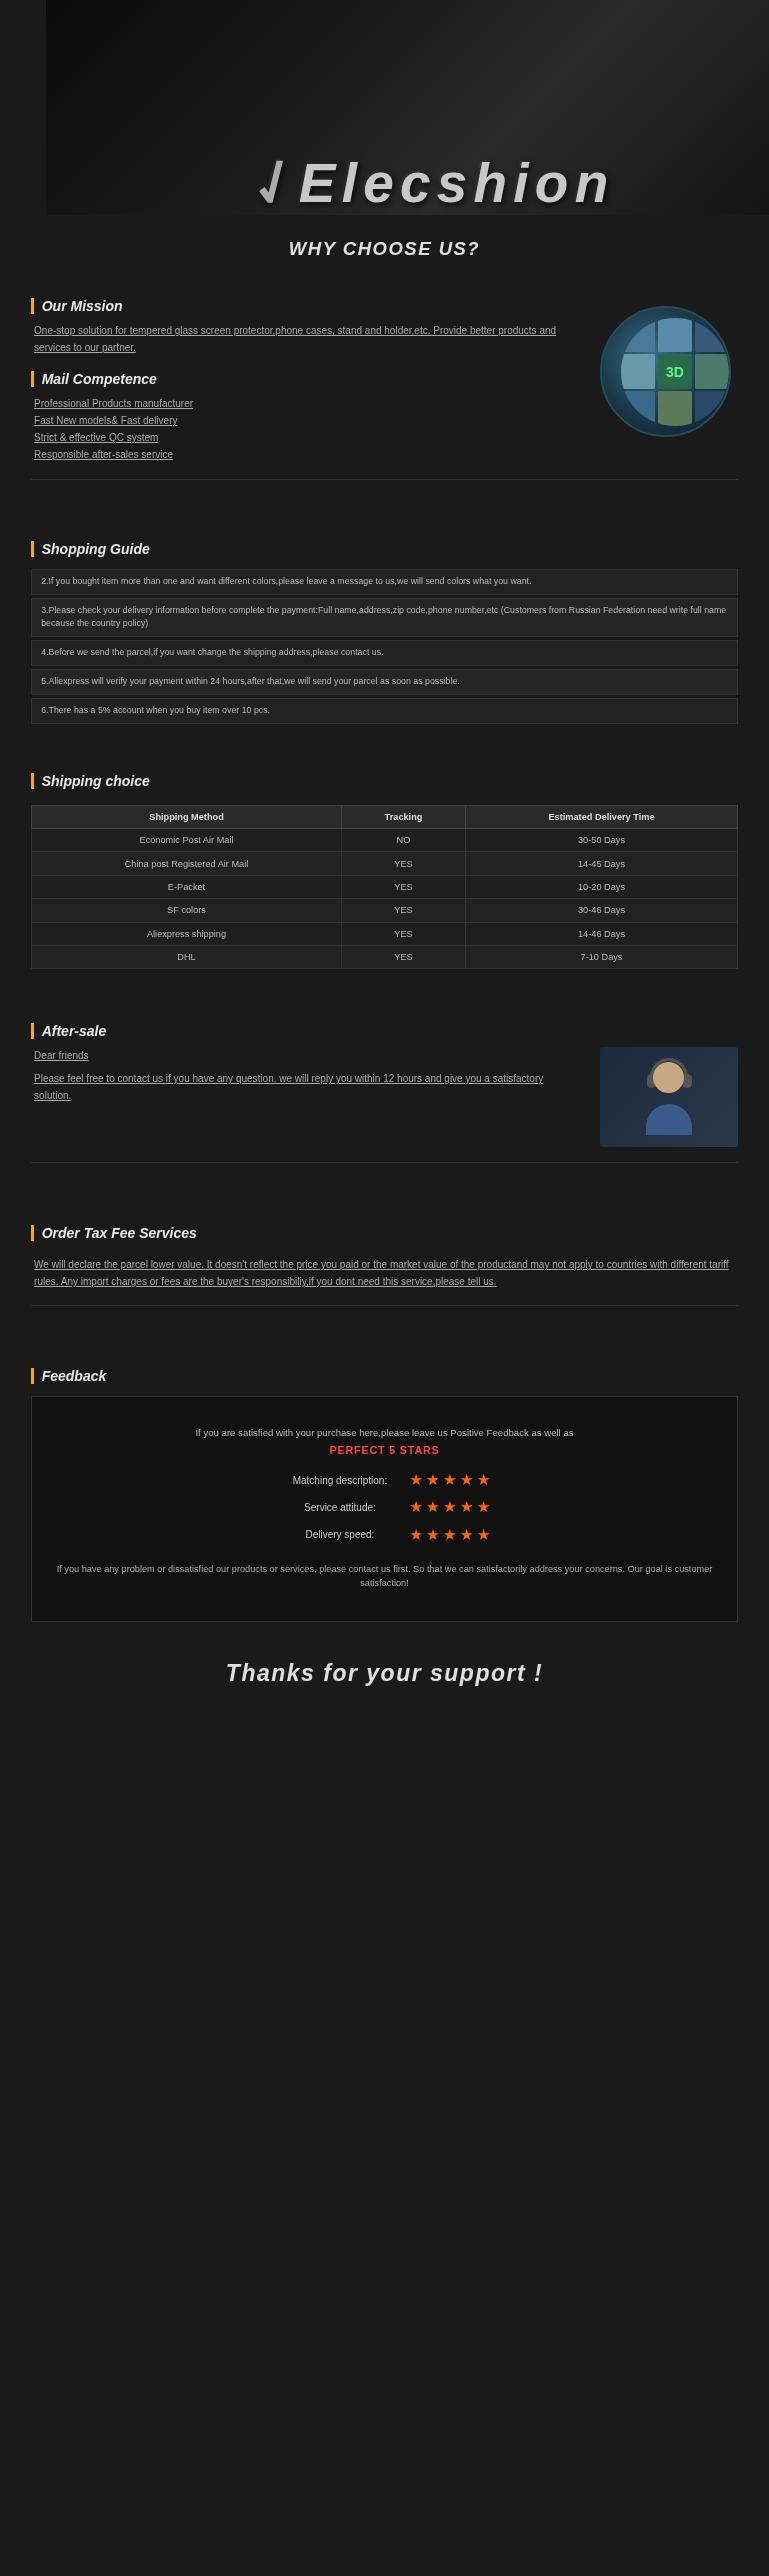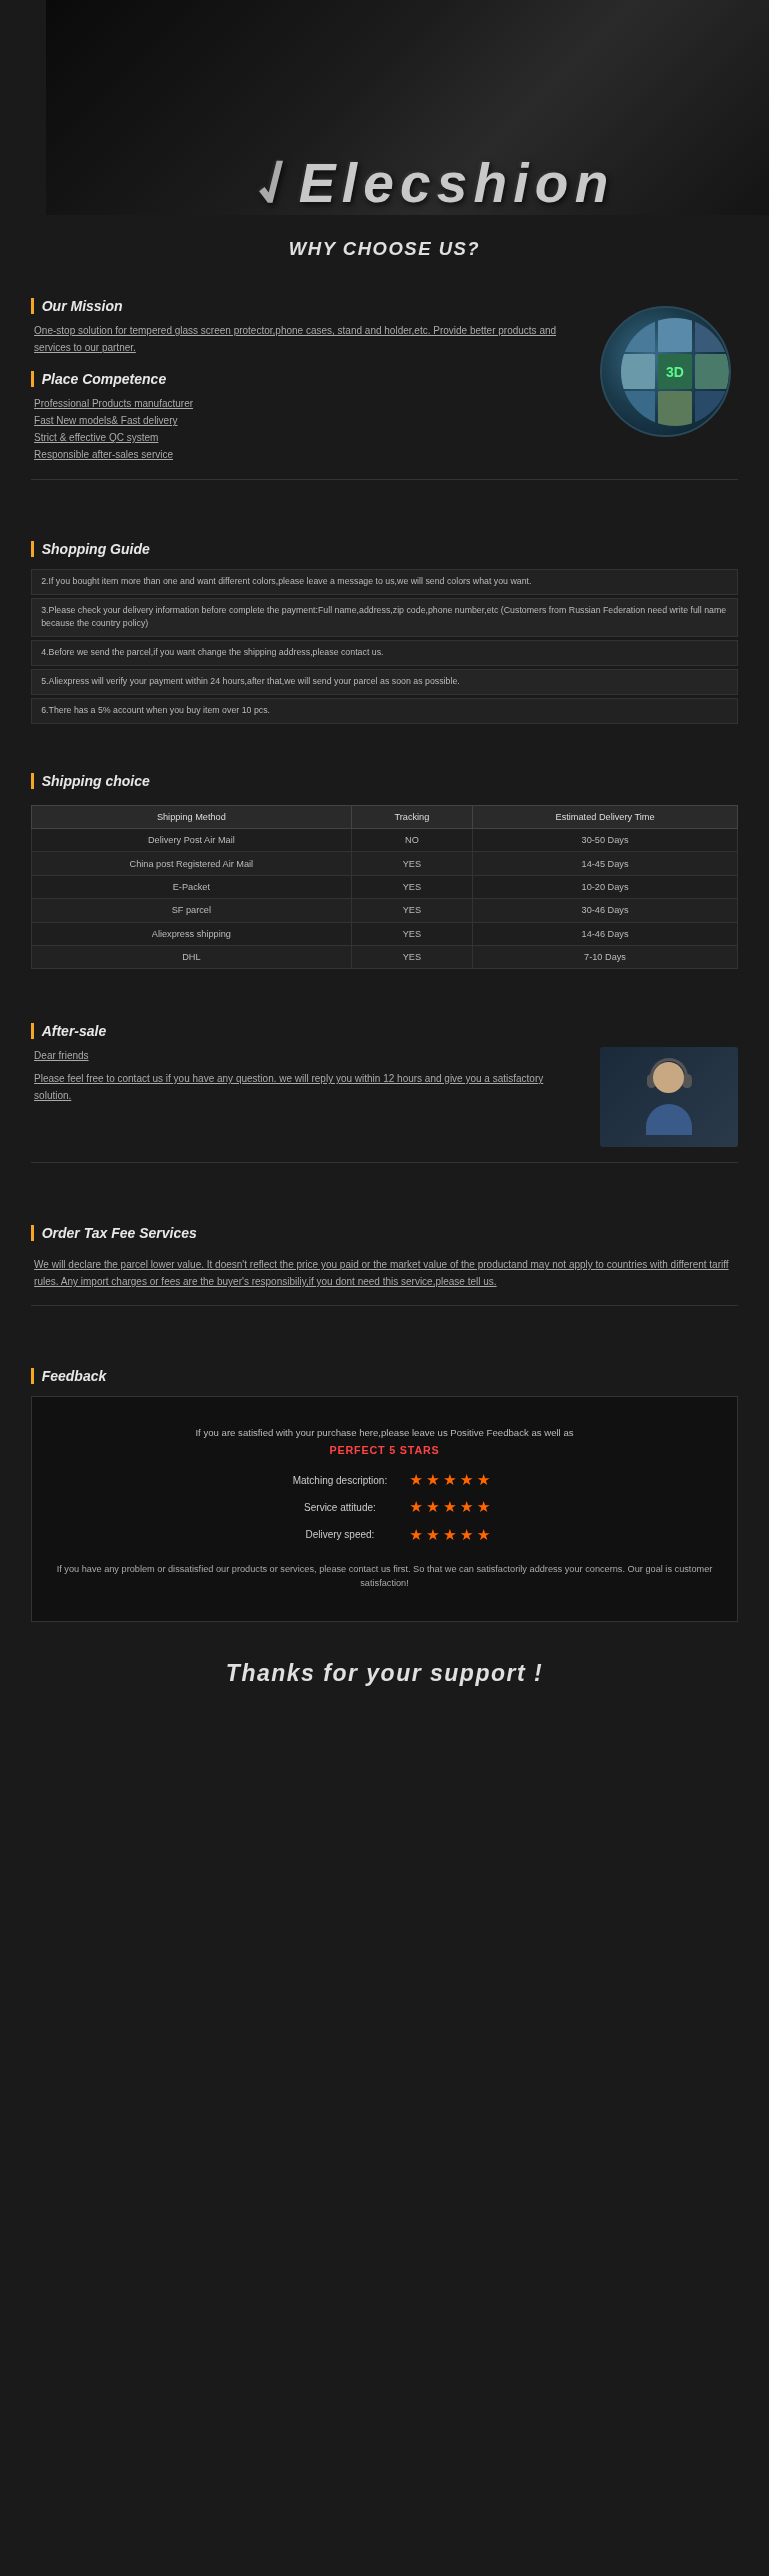--- a/index.html
+++ b/index.html
@@ -146,21 +146,21 @@
       border-collapse: collapse;
       margin-top: 15.4px;
       font-size: 9.2px;
     }
     .shipping-table th {
       background: #2a2a2a;
       color: #ddd;
       padding: 6.2px 9.2px;
       text-align: center;
       border: 0.8px solid #444;
-      font-weight: normal;
+      font-weight: bold;
     }
     .shipping-table td {
       border: 0.8px solid #333;
       padding: 6.2px 9.2px;
       text-align: center;
       color: #bbb;
     }
     .shipping-table tr:nth-child(odd) td {
       background: #1e1e1e;
     }
@@ -343,21 +343,21 @@
 </div>
 
 <div class="section-why">
   <div class="section-title-center">WHY CHOOSE US?</div>
 
   <div class="two-col">
     <div class="left-col">
       <div class="subsection-title">Our Mission</div>
       <div class="subsection-text">One-stop solution for tempered glass screen protector,phone cases, stand and holder,etc. Provide better products and services to our partner.</div>
 
-      <div class="subsection-title">Place Competence</div>
+      <div class="subsection-title">Mail Competence</div>
       <div class="subsection-text">
         <div>Professional Products manufacturer</div>
         <div>Fast New models&amp; Fast delivery</div>
         <div>Strict &amp; effective QC system</div>
         <div>Responsible after-sales service</div>
       </div>
     </div>
 
     <div class="right-col">
       <div class="circle-image">
@@ -394,36 +394,36 @@
   <table class="shipping-table">
     <thead>
       <tr>
         <th>Shipping Method</th>
         <th>Tracking</th>
         <th>Estimated Delivery Time</th>
       </tr>
     </thead>
     <tbody>
       <tr class="table-row">
-        <td>Delivery Post Air Mail</td>
+        <td>Economic Post Air Mail</td>
         <td>NO</td>
         <td>30-50 Days</td>
       </tr>
       <tr class="table-row">
         <td>China post Registered Air Mail</td>
         <td>YES</td>
         <td>14-45 Days</td>
       </tr>
       <tr class="table-row">
         <td>E-Packet</td>
         <td>YES</td>
         <td>10-20 Days</td>
       </tr>
       <tr class="table-row">
-        <td>SF parcel</td>
+        <td>SF colors</td>
         <td>YES</td>
         <td>30-46 Days</td>
       </tr>
       <tr class="table-row">
         <td>Aliexpress shipping</td>
         <td>YES</td>
         <td>14-46 Days</td>
       </tr>
       <tr class="table-row">
         <td>DHL</td>

